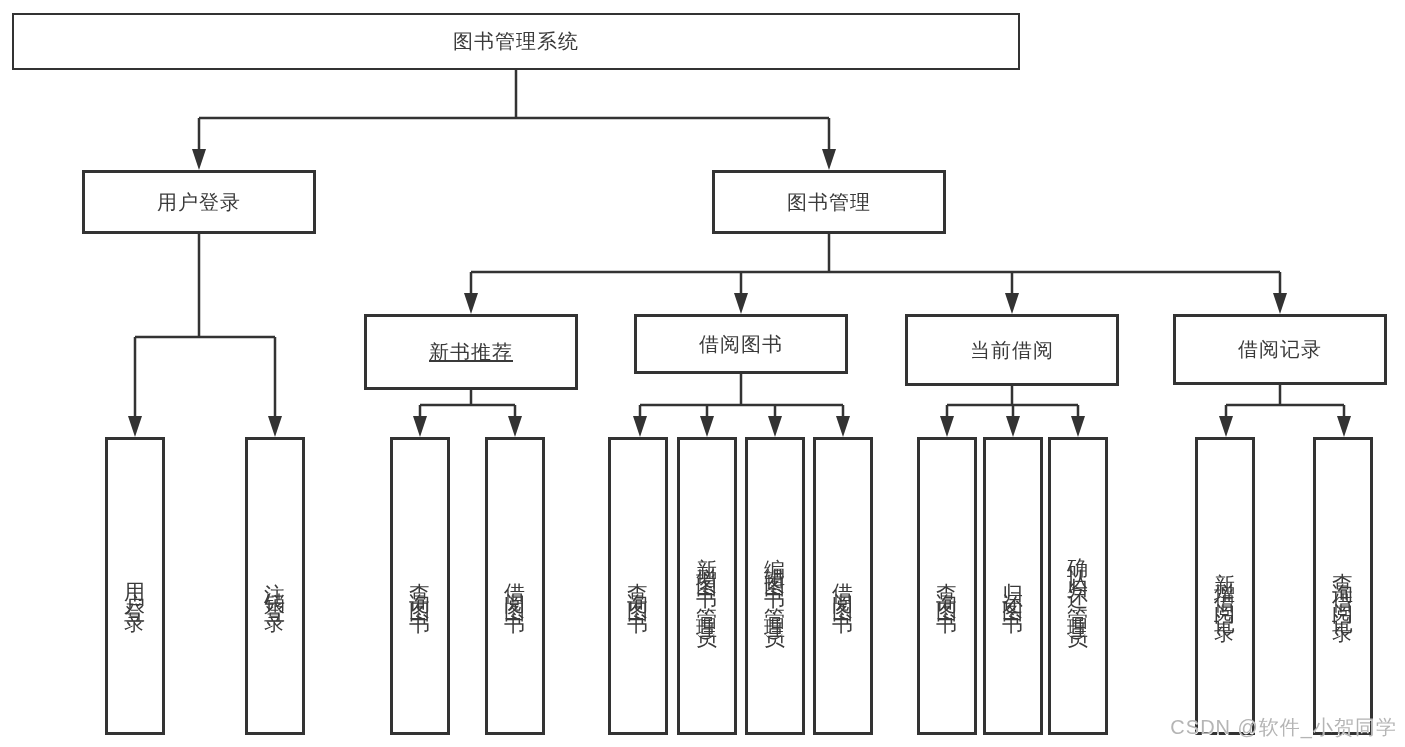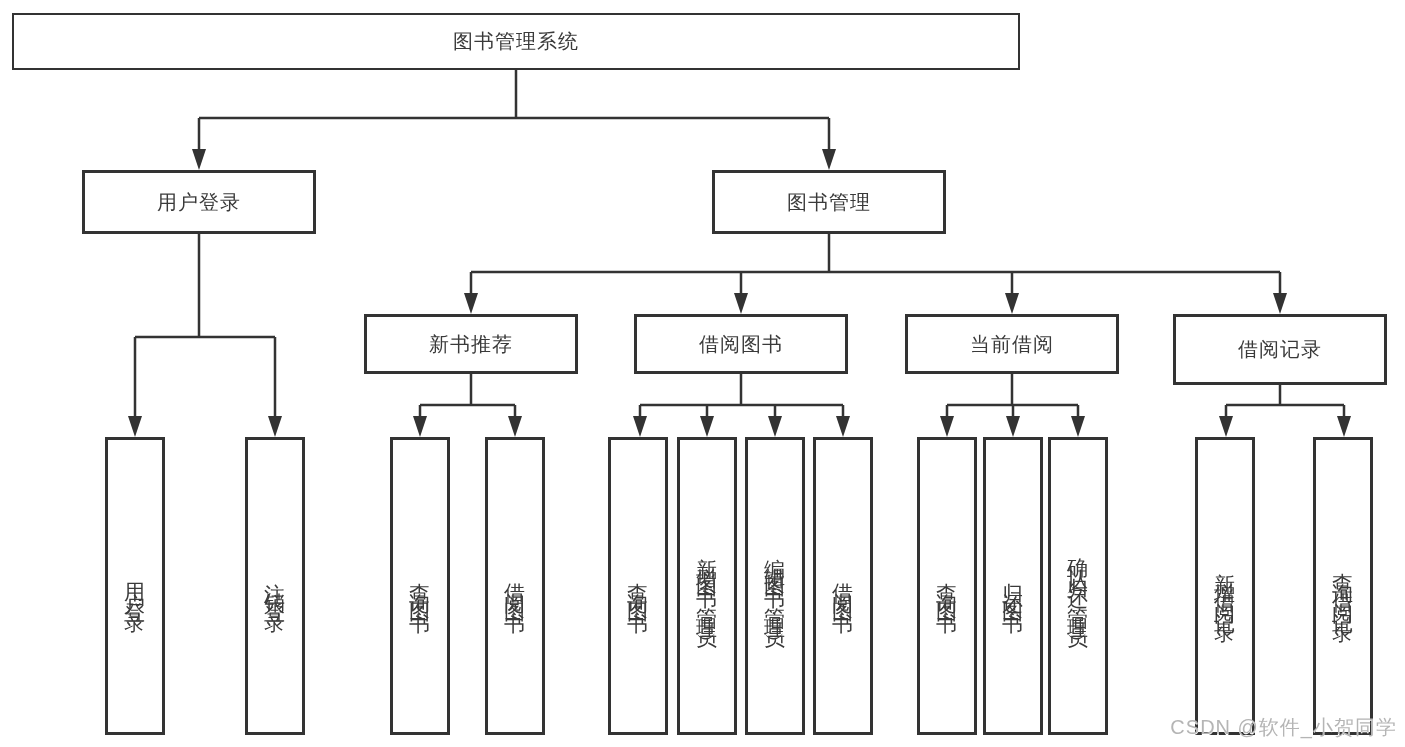--- a/index.html
+++ b/index.html
@@ -109,23 +109,23 @@
       <polygon points="1226,437 1219,416 1233,416"></polygon>
       <polygon points="1344,437 1337,416 1351,416"></polygon>
     </g>
   </svg>
 
   <div class="node root" style="left:12px; top:13px; width:1008px; height:57px;">图书管理系统</div>
 
   <div class="node" style="left:82px; top:170px; width:234px; height:64px;">用户登录</div>
   <div class="node" style="left:712px; top:170px; width:234px; height:64px;">图书管理</div>
 
-  <div class="node" style="left:364px; top:314px; width:214px; height:60px;">新书推荐</div>
+  <div class="node" style="left:364px; top:314px; width:214px; height:76px;text-decoration:underline;">新书推荐</div>
   <div class="node" style="left:634px; top:314px; width:214px; height:60px;">借阅图书</div>
-  <div class="node" style="left:905px; top:314px; width:214px; height:60px;">当前借阅</div>
+  <div class="node" style="left:905px; top:314px; width:214px; height:72px;">当前借阅</div>
   <div class="node" style="left:1173px; top:314px; width:214px; height:71px;">借阅记录</div>
 
   <div class="leaf" style="left:105px;">用户登录</div>
   <div class="leaf" style="left:245px;">注销登录</div>
 
   <div class="leaf" style="left:390px;">查询图书</div>
   <div class="leaf" style="left:485px;">借阅图书</div>
 
   <div class="leaf" style="left:608px;">查询图书</div>
   <div class="leaf" style="left:677px;">新增图书（管理员）</div>

